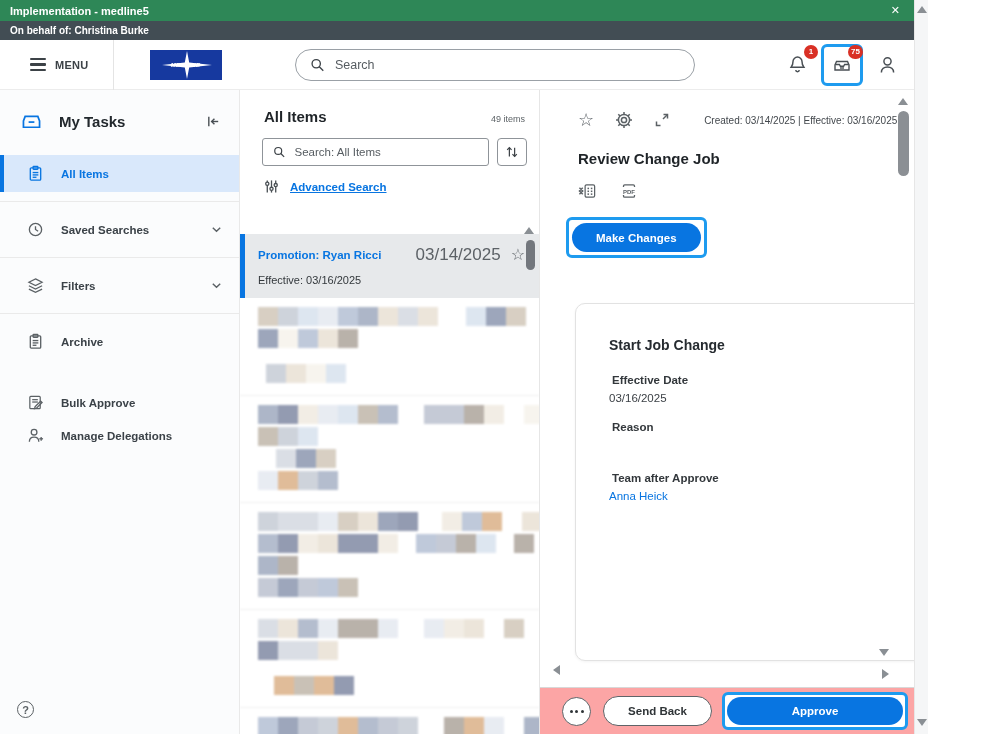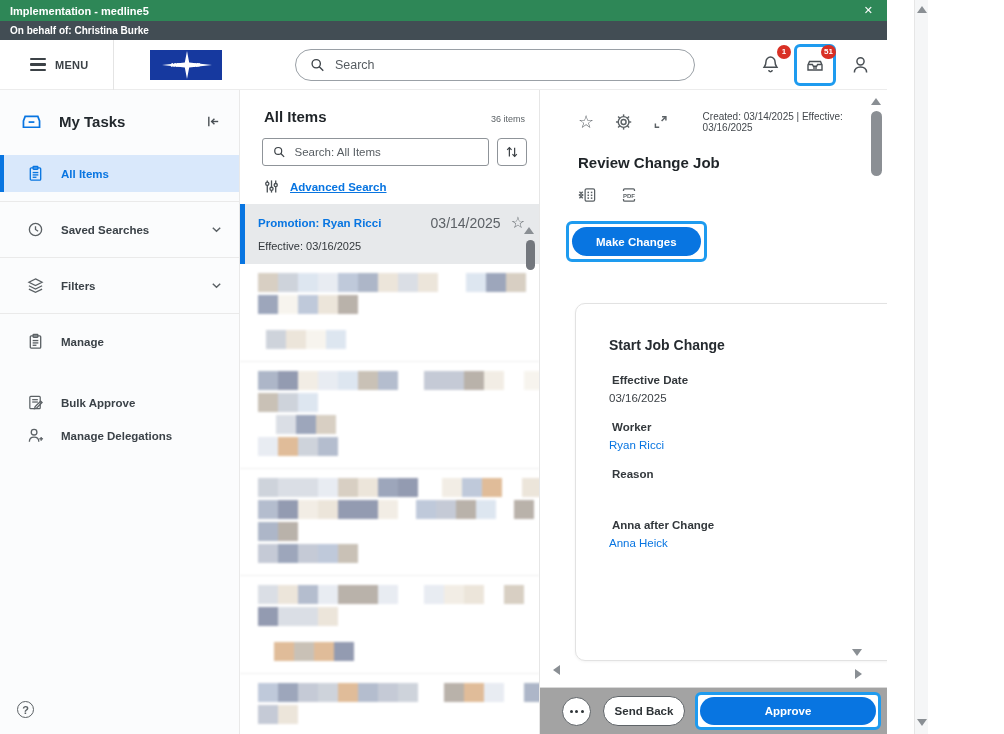--- a/index.html
+++ b/index.html
@@ -1,18 +1,18 @@
 <!DOCTYPE html>
 <html><head>
 <meta charset="utf-8">
 <style>
   * { box-sizing: border-box; margin: 0; padding: 0; }
   html,body { width:1004px; height:734px; }
   body { font-family:"Liberation Sans", sans-serif; background:#fff; overflow:hidden; }
-  .app { width:928px; height:734px; display:flex; position:relative; background:#fff;gap:27px; }
+  .app { width:928px; height:734px; display:flex; position:relative; background:#fff; }
   .page-col { width:990px; display:flex; flex-direction:column; height:734px; }
 
   
   .tri-up    { width:0;height:0;border-left:5px solid transparent;border-right:5px solid transparent;border-bottom:7px solid #8a8f94; }
   .tri-down  { width:0;height:0;border-left:5px solid transparent;border-right:5px solid transparent;border-top:7px solid #8a8f94; }
   .tri-left  { width:0;height:0;border-top:5px solid transparent;border-bottom:5px solid transparent;border-right:7px solid #8a8f94; }
   .tri-right { width:0;height:0;border-top:5px solid transparent;border-bottom:5px solid transparent;border-left:7px solid #8a8f94; }
 
   
   .titlebar { height:21px; background:#2e8757; color:#fff; display:flex; align-items:center; padding:0 10px; font-size:11px; font-weight:bold; flex:0 0 auto; }
@@ -60,25 +60,25 @@
   .lp-header { display:flex; align-items:baseline; padding:18px 14px 13px 24px; }
   .lp-title { font-size:15px; font-weight:bold; color:#1f2428; flex:1; }
   .lp-count { font-size:9px; color:#5d6367; }
   .lp-search { display:flex; gap:8px; padding:0 12px 0 22px; align-items:center; }
   .lp-searchbox { flex:1; height:28px; border:1px solid #8f9499; border-radius:3px; background:#fff; display:flex; align-items:center; gap:9px; padding:0 10px; }
   .lp-searchbox input { border:none; outline:none; width:100%; font-size:11.5px; color:#3a4045; font-family:"Liberation Sans", sans-serif; }
   .lp-searchbox input::placeholder { color:#565c61; opacity:1; }
   .sort-btn { width:30px; height:28px; border:1px solid #8f9499; border-radius:4px; background:#fff; display:flex; align-items:center; justify-content:center; cursor:pointer; }
   .lp-adv { display:flex; align-items:center; gap:11px; padding:13px 0 10px 24px; }
   .adv-link { color:#0875e1; font-weight:bold; font-size:11.5px; text-decoration:underline; cursor:pointer; }
-  .lp-list { flex:1; overflow:hidden; position:relative; }
+  .lp-list { flex:1; overflow:hidden; position:relative;margin-top:30px; }
   .sel-item { background:#e7e9eb; border-left:5px solid #0875e1; padding:11px 14px 12px 13px; cursor:pointer; }
   .sel-row1 { display:flex; align-items:center; }
   .sel-title { color:#0875e1; font-weight:bold; font-size:11.5px; }
-  .sel-date { margin-left:auto; font-size:14px; color:#5c6166; padding-right:10px; }
+  .sel-date { margin-left:auto; font-size:17px; color:#5c6166; padding-right:10px; }
   .sel-row2 { margin-top:9px; font-size:11px; color:#33383c; }
   .star-glyph { font-size:16px; color:#60666b; line-height:1; cursor:pointer; }
 
   
   .mgroup { padding:9px 0 9px 18px; border-bottom:1px solid #ededed; filter:blur(1px); opacity:.95; }
   .mline { height:19px; margin-bottom:3px; white-space:nowrap; }
   .mline.spacer { height:10px; }
   .mblock { display:inline-flex; height:19px; overflow:hidden; vertical-align:top; }
   .mcell { display:inline-block; width:20px; height:100%; }
 
@@ -101,21 +101,21 @@
   .field-value { font-size:11.5px; color:#3c4146; }
   .link { color:#0875e1; cursor:pointer; }
   .sect-gap { height:22px; }
 
   .v-scroll-up { position:absolute; right:6px; top:8px; cursor:pointer; }
   .v-scroll-thumb { position:absolute; right:5px; top:21px; width:11px; height:65px; background:#8b8f94; border-radius:6px; cursor:grab; }
   .v-scroll-down { position:absolute; right:25px; top:559px; cursor:pointer; }
   .h-scroll-left { position:absolute; left:13px; top:575px; cursor:pointer; }
   .h-scroll-right { position:absolute; right:25px; top:579px; cursor:pointer; }
 
-  .d-footer { position:absolute; left:0; right:0; bottom:0; height:47px; background:#a3a3a3; border-top:1px solid #d8d8d8; display:flex; align-items:center; padding:0 6px 0 22px; z-index:5; }
+  .d-footer { position:absolute; left:0; right:0; bottom:0; height:47px; background:#fca5a5; border-top:1px solid #d8d8d8; display:flex; align-items:center; padding:0 6px 0 22px; z-index:5; }
   .ellipsis-btn { width:29px; height:29px; border:1.5px solid #5f6468; border-radius:50%; background:#fff; display:flex; align-items:center; justify-content:center; gap:2.5px; cursor:pointer; flex:0 0 auto; }
   .ellipsis-btn i { width:3px; height:3px; background:#2f3437; border-radius:50%; }
   .btn-outline { width:178px; height:30px; border:1px solid #5f6468; border-radius:15px; background:#fff; font-size:11.5px; font-weight:bold; color:#2f3437; cursor:pointer; margin-left:12px; font-family:"Liberation Sans", sans-serif; }
   .approve-wrap { margin-left:10px; padding:2px; }
   .approve-wrap .btn-primary { width:176px; height:28px; padding:0; }
 
   
   .page-scrollbar { width:14px; flex:0 0 14px; background:#f5f6f7; border-left:1px solid #e6e6e6; position:relative; }
   .ps-up { position:absolute; top:6px; left:2px; cursor:pointer; }
   .ps-down { position:absolute; bottom:8px; left:2px; cursor:pointer; }
@@ -168,21 +168,21 @@
           </svg>
           <span class="badge">1</span>
         </div>
         <div class="hl-box inbox-hl">
           <div class="icon-btn">
             <svg width="20" height="20" viewBox="0 0 20 20" fill="none" stroke="#494f54" stroke-width="1.4">
               <path d="M4.5 6.5 L3 10 v5 h14 v-5 L15.5 6.5 z"></path>
               <path d="M3.4 9.5 h4 l1 1.8 h3.2 l1-1.8 h4"></path>
               <line x1="8" y1="13" x2="12" y2="13"></line>
             </svg>
-            <span class="badge">51</span>
+            <span class="badge">75</span>
           </div>
         </div>
         <div class="icon-btn">
           <svg width="19" height="19" viewBox="0 0 18 18" fill="none" stroke="#494f54" stroke-width="1.4">
             <circle cx="9" cy="6" r="3.4"></circle>
             <path d="M3.2 16.5c0-3.2 2.6-5.2 5.8-5.2s5.8 2 5.8 5.2"></path>
           </svg>
         </div>
       </div>
     </div>
@@ -241,21 +241,21 @@
         <div class="sb-div"></div>
 
         <div class="sb-item">
           <svg width="17" height="17" viewBox="0 0 18 18" fill="none" stroke="#5b6165" stroke-width="1.4">
             <rect x="3.5" y="3" width="11" height="13" rx="1"></rect>
               <rect x="6.5" y="1.5" width="5" height="3" rx="0.5"></rect>
             <line x1="6" y1="8" x2="12" y2="8"></line>
               <line x1="6" y1="10.5" x2="12" y2="10.5"></line>
               <line x1="6" y1="13" x2="10" y2="13"></line>
           </svg>
-          <span>Manage</span>
+          <span>Archive</span>
         </div>
 
         <div class="sb-gap"></div>
 
         <div class="sb-item small">
           <svg width="17" height="17" viewBox="0 0 18 18" fill="none" stroke="#5b6165" stroke-width="1.3">
             <rect x="3" y="2.5" width="11" height="13" rx="1"></rect>
             <line x1="5.5" y1="6" x2="11.5" y2="6"></line>
               <line x1="5.5" y1="8.5" x2="11.5" y2="8.5"></line>
             <path d="M8.5 13.5 l6-6 1.5 1.5 -6 6 -2 .5 z"></path>
@@ -275,21 +275,21 @@
 
         <div class="sb-spacer"></div>
         <div class="sb-help">
           <div class="help-circle">?</div>
         </div>
       </div>
 
       <div class="listpanel">
         <div class="lp-header">
           <span class="lp-title">All Items</span>
-          <span class="lp-count">36 items</span>
+          <span class="lp-count">49 items</span>
         </div>
         <div class="lp-search">
           <div class="lp-searchbox">
             <svg width="14" height="14" viewBox="0 0 18 18" fill="none" stroke="#3c4247" stroke-width="1.7">
               <circle cx="7.5" cy="7.5" r="5"></circle>
                 <line x1="11.2" y1="11.2" x2="16" y2="16"></line>
             </svg>
             <input type="text" placeholder="Search: All Items" style="">
           </div>
           <div class="sort-btn">
@@ -544,30 +544,26 @@
         </div>
 
         <div class="card">
           <div class="card-title">Start Job Change</div>
 
           <div class="field">
             <div class="field-label">Effective Date</div>
             <div class="field-value">03/16/2025</div>
           </div>
           <div class="field">
-            <div class="field-label">Worker</div>
-            <div class="field-value link">Ryan Ricci</div>
-          </div>
-          <div class="field">
             <div class="field-label">Reason</div>
           </div>
 
           <div class="sect-gap"></div>
           <div class="field">
-            <div class="field-label">Anna after Change</div>
+            <div class="field-label">Team after Approve</div>
             <div class="field-value link">Anna Heick</div>
           </div>
         </div>
 
         <div class="v-scroll-up tri-up"></div>
         <div class="v-scroll-thumb"></div>
         <div class="v-scroll-down tri-down"></div>
         <div class="h-scroll-left tri-left"></div>
         <div class="h-scroll-right tri-right"></div>
 

